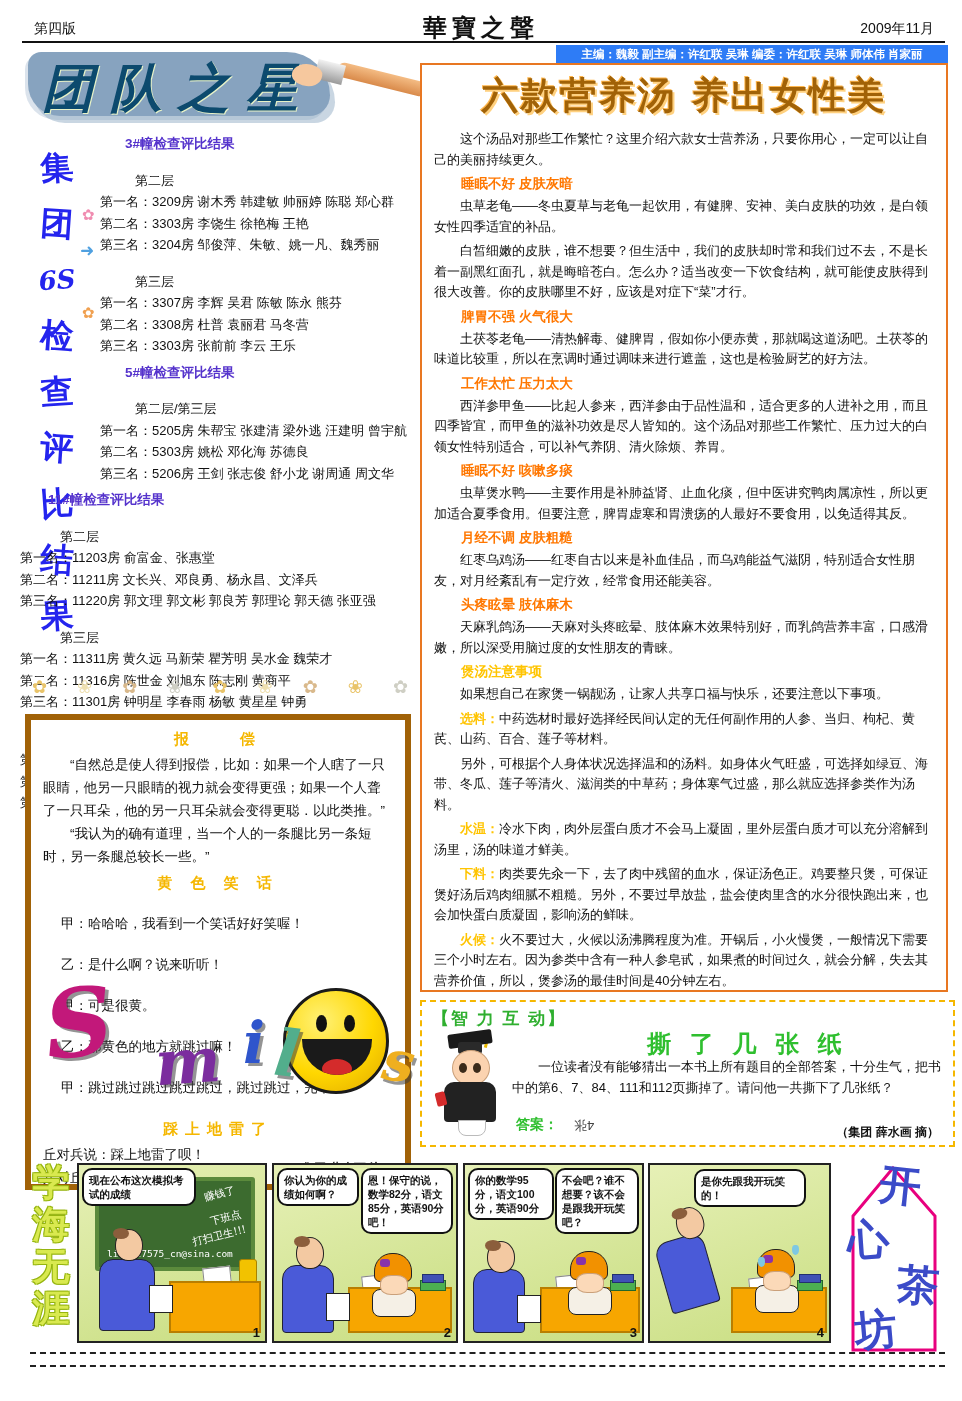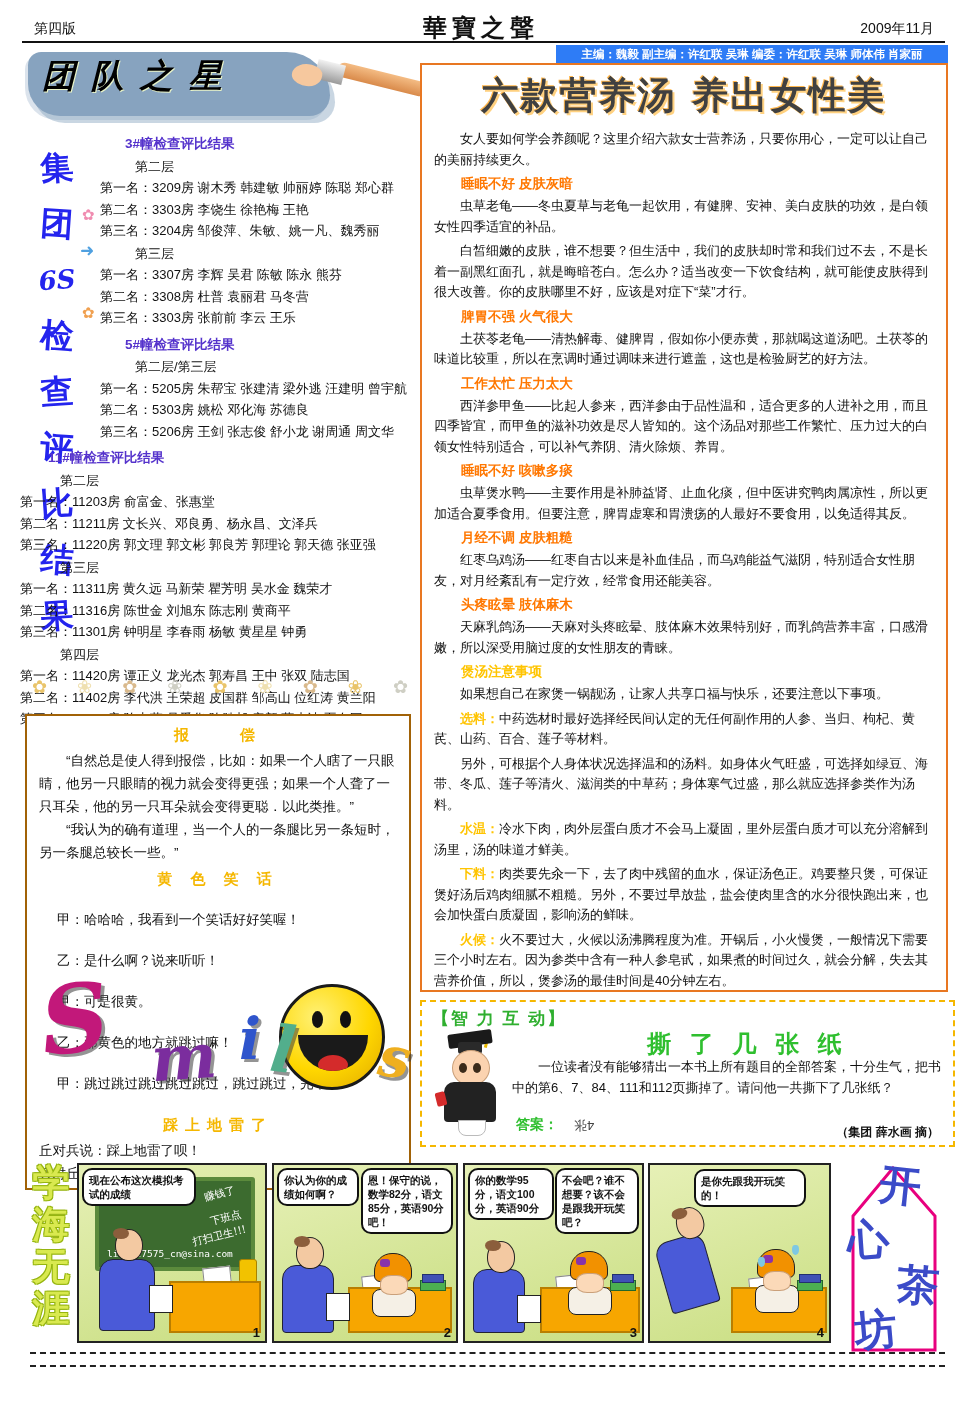--- a/index.html
+++ b/index.html
@@ -11,22 +11,22 @@
   .hdr-masthead{position:absolute;left:0;right:0;top:12px;text-align:center;font-size:24px;font-weight:bold;
         font-family:"DejaVu Serif","Liberation Serif",serif;letter-spacing:5px;}
   .hdr-date{position:absolute;right:28px;top:20px;font-size:14px;}
   .hdr-rule{position:absolute;left:22px;width:923px;top:41px;height:2px;background:#111;}
   .editor-bar{position:absolute;left:556px;top:45px;width:392px;height:19px;background:#2E7CF6;color:#fff;
         font-size:11.5px;line-height:19px;text-align:center;font-weight:bold;}
 
   
   .banner{position:absolute;left:28px;top:52px;width:302px;height:64px;background:#87A3BF;
         border-radius:14px 46px 22px 34px;box-shadow:5px 7px 0 rgba(135,163,191,.45),-3px 4px 0 rgba(135,163,191,.30);}
-  .banner-text{position:absolute;left:14px;top:2px;font-size:33px;font-weight:bold;font-style:italic;
-        color:#000000;letter-spacing:16px;font-family:"DejaVu Serif",serif;text-shadow:1px 1px 0 #e8f3c8;text-align:right;}
+  .banner-text{position:absolute;left:14px;top:2px;font-size:52px;font-weight:bold;font-style:italic;
+        color:#0c4a6e;letter-spacing:16px;font-family:"DejaVu Serif",serif;text-shadow:1px 1px 0 #e8f3c8;text-align:right;}
   .brush{position:absolute;left:300px;top:46px;width:130px;height:70px;}
   .brush-handle{position:absolute;left:36px;top:26px;width:92px;height:15px;border-radius:8px;
         background:linear-gradient(#F4BC84,#D98A4A);transform:rotate(14deg);}
   .brush-ferrule{position:absolute;left:16px;top:16px;width:28px;height:20px;background:linear-gradient(#f2f2f2,#9a9a9a);transform:rotate(14deg);}
   .brush-tip{position:absolute;left:-8px;top:18px;width:30px;height:22px;background:#F6C89E;border-radius:60% 40% 55% 45%;transform:rotate(14deg);}
 
   
   .vert-title{position:absolute;left:28px;top:140px;width:58px;text-align:center;}
   .vchar{font-size:33px;font-weight:bold;color:#2424EE;line-height:56px;font-family:"DejaVu Serif",serif;}
   .vchar:nth-child(odd){transform:rotate(-4deg);display:block;}
@@ -34,32 +34,32 @@
   .vchar.small{font-size:26px;font-style:italic;}
 
   
   .deco{position:absolute;font-size:15px;}
 
   
   .lists{position:absolute;left:20px;top:128px;width:400px;font-size:13px;line-height:21.5px;color:#111;}
   .sec-title{color:#5533CC;font-weight:bold;font-size:13.5px;margin-top:5px;}
   .sec-title.t3{padding-left:105px;}
   .sec-title.t11{padding-left:28px;}
-  .floor{margin-top:1px;}
+  .floor{margin-top:15px;}
   .floor.f3{padding-left:115px;}
   .floor.f11{padding-left:40px;}
   .lrow{margin:0;}
   .lrow.r3{padding-left:80px;}
   .lrow.r11{padding-left:0;}
 
   .flowers{position:absolute;left:32px;top:676px;width:376px;display:flex;justify-content:space-between;}
   .flowers span{font-size:18px;}
 
   
-  .jokes{position:absolute;left:25px;top:714px;width:386px;height:476px;border:2px solid #a16207;
+  .jokes{position:absolute;left:25px;top:714px;width:386px;height:476px;border:6px solid #a16207;
         box-sizing:border-box;background:#fff;}
   .jokes-inner{position:relative;width:100%;height:100%;box-sizing:border-box;padding:4px 12px;
         font-size:13.5px;line-height:23px;}
   .gold-title{text-align:center;color:#F5B700;font-weight:bold;font-size:15px;letter-spacing:7px;margin:3px 0;}
   .jokes p{margin:0;text-indent:2em;}
   .joke-line{margin:18px;}
   .mine-line{margin:0;width:250px;}
 
   .face{position:absolute;left:252px;top:268px;width:106px;height:106px;border-radius:50%;z-index:1;
         background:radial-gradient(circle at 35% 30%,#FFF176,#FFD700 55%,#E0A800);border:3px solid #1a1a1a;box-sizing:border-box;}
@@ -73,21 +73,21 @@
   .sm-S{left:14px;top:292px;font-size:94px;color:#C2187A;transform:rotate(-6deg);}
   .sm-m{left:124px;top:330px;font-size:62px;color:#7B2D9E;transform:rotate(-4deg);}
   .sm-i{left:212px;top:312px;font-size:58px;color:#2F55CC;}
   .sm-l{left:244px;top:322px;font-size:64px;color:#52AE8C;transform:rotate(7deg);}
   .sm-s2{left:352px;top:330px;font-size:56px;color:#EFAF1F;transform:rotate(9deg);}
   .jokes-attr{position:absolute;right:12px;bottom:4px;font-weight:bold;font-size:12px;}
 
   
   .soup{position:absolute;left:420px;top:63px;width:528px;height:929px;border:2px solid #E87722;
         box-sizing:border-box;background:#fff;padding:4px 12px;overflow:hidden;}
-  .soup-title{text-align:center;font-size:37px;font-weight:bold;letter-spacing:2px;color:#404040;
+  .soup-title{text-align:center;font-size:37px;font-weight:bold;letter-spacing:2px;color:#a16207;
         text-shadow:2px 2px 0 #FFD180,-1px -1px 0 #FFB74D;margin:2px 0 8px;font-family:"DejaVu Serif",serif;}
   .soup p{margin:0 0 4px;text-indent:2em;font-size:13px;line-height:20.5px;}
   .soup-h{color:#FF7700;font-weight:bold;font-size:13.5px;margin:5px 0 3px;padding-left:2em;}
   .tips-h{color:#FFC400;font-weight:bold;font-size:13.5px;margin:5px 0 3px;padding-left:2em;}
   .tip-label{color:#FFC400;font-weight:bold;}
 
   
   .quiz{position:absolute;left:420px;top:1000px;width:535px;height:147px;border:2px dashed #F5B700;
         box-sizing:border-box;background:#fff;}
   .quiz-tag{position:absolute;left:10px;top:5px;color:#2FAF2F;font-weight:bold;font-size:17px;letter-spacing:2px;}
@@ -254,21 +254,21 @@
       <span class="sm sm-m">m</span>
       <span class="sm sm-i">i</span>
       <span class="sm sm-l">l</span>
       <span class="sm sm-s2">s</span>
       <div class="jokes-attr">（集团 薛水画 摘）</div>
     </div>
   </div>
 
   <div class="soup">
     <div class="soup-title">六款营养汤 养出女性美</div>
-    <p>女人要如何学会养颜呢？这里介绍六款女士营养汤，只要你用心，一定可以让自己的美丽持续更久。</p>
+    <p>这个汤品对那些工作繁忙？这里介绍六款女士营养汤，只要你用心，一定可以让自己的美丽持续更久。</p>
 
     <div class="soup-h">睡眠不好 皮肤灰暗</div>
     <p>虫草老龟——冬虫夏草与老龟一起饮用，有健脾、安神、美白皮肤的功效，是白领女性四季适宜的补品。</p>
     <p>白皙细嫩的皮肤，谁不想要？但生活中，我们的皮肤却时常和我们过不去，不是长着一副黑红面孔，就是晦暗苍白。怎么办？适当改变一下饮食结构，就可能使皮肤得到很大改善。你的皮肤哪里不好，应该是对症下“菜”才行。</p>
 
     <div class="soup-h">脾胃不强 火气很大</div>
     <p>土茯苓老龟——清热解毒、健脾胃，假如你小便赤黄，那就喝这道汤吧。土茯苓的味道比较重，所以在烹调时通过调味来进行遮盖，这也是检验厨艺的好方法。</p>
 
     <div class="soup-h">工作太忙 压力太大</div>
     <p>西洋参甲鱼——比起人参来，西洋参由于品性温和，适合更多的人进补之用，而且四季皆宜，而甲鱼的滋补功效是尽人皆知的。这个汤品对那些工作繁忙、压力过大的白领女性特别适合，可以补气养阴、清火除烦、养胃。</p>

